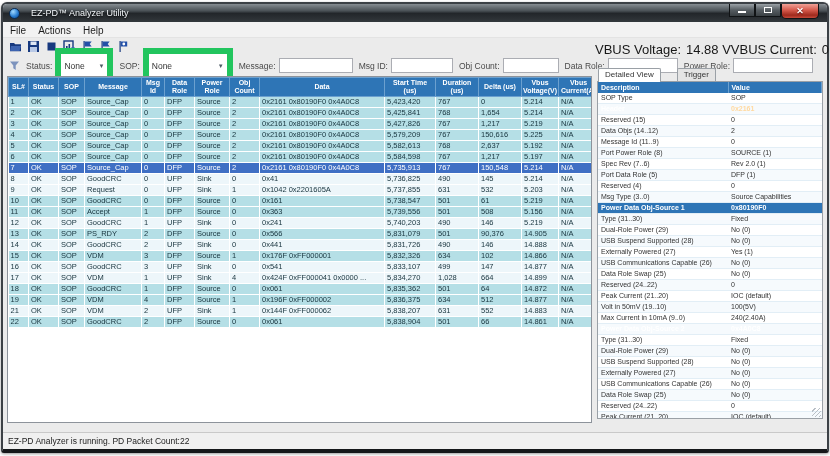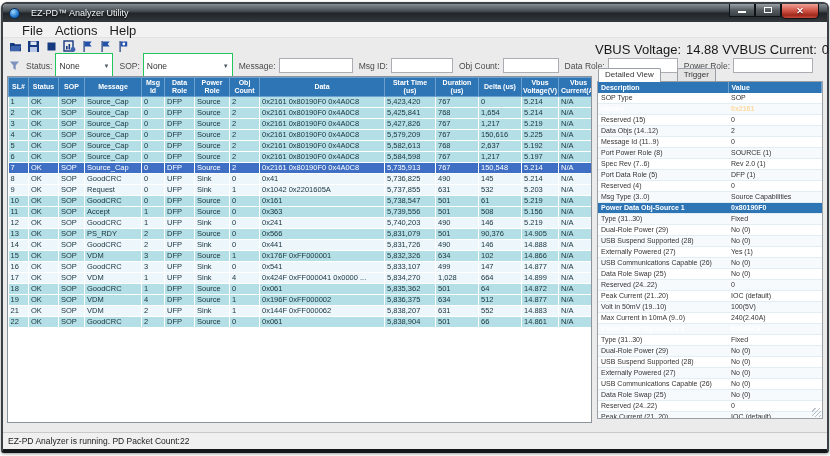--- a/index.html
+++ b/index.html
@@ -28,29 +28,29 @@
   .winbtn{height:13px;border:1px solid #101315;border-top:none;display:flex;align-items:center;justify-content:center;color:#fff;font-size:7px;line-height:7px}
   .winbtn.min,.winbtn.max{width:26px;background:linear-gradient(#9aa1a6,#565d62 50%,#3a4044)}
   .winbtn.close{width:38px;height:15px;border-radius:0 0 5px 5px;
     background:linear-gradient(#f0a096,#d4584a 45%,#a02a1d 80%,#c6493a)}
   .glyph-min{width:8px;height:2px;background:#fff;margin-top:4px}
   .glyph-max{width:8px;height:6px;border:1px solid #fff}
   .glyph-close{font-size:9px;font-weight:bold;text-shadow:0 1px 1px #500}
 
   
   .menubar{position:absolute;left:0;right:0;top:18px;height:16px;background:#f2f2f2;
-    border-bottom:1px solid #e3e3e3;display:flex;align-items:flex-start;padding:0 13px;font-size:13px;color:#1e1e1e}
+    border-bottom:1px solid #e3e3e3;display:flex;align-items:flex-end;padding:0 1px;font-size:10px;color:#1e1e1e}
   .menu-item{padding:1px 6px;cursor:default}
 
   .toolbar{position:absolute;left:0;top:34px;height:17px;display:flex;align-items:center;gap:3px;padding:0 5px}
   .tool-btn{width:15px;height:15px;display:flex;align-items:center;justify-content:center}
 
   .filterbar{position:absolute;left:0;right:0;top:51px;height:21px;display:flex;align-items:center;gap:3px;padding:0 6px;font-size:8.5px;color:#4a4a4a;white-space:nowrap}
   .filter-label{margin-left:3px}
-  .combo{background:#fff;border:1px solid #22c55e;height:15px;display:flex;align-items:center;justify-content:space-between;padding:12px 3px;color:#333;font-size:8.5px}
+  .combo{background:#fff;border:6px solid #22c55e;height:15px;display:flex;align-items:center;justify-content:space-between;padding:12px 3px;color:#333;font-size:8.5px}
   .combo .arr{font-size:6px;color:#4e5a66;margin-left:3px}
   .txt{background:#fff;border:1px solid #abadb3;height:15px;font:inherit;font-size:8.5px;padding:0 2px;color:#333}
 
   .vbus-row{position:absolute;left:592px;right:9px;top:38px;height:12px;display:flex;justify-content:flex-start;font-size:13px;color:#181818}
   .reading{display:flex;gap:5px;white-space:nowrap}
 
   
   .packet-panel{position:absolute;left:4px;top:72px;width:585px;bottom:26px;background:#fff;border:1px solid #8d939b;overflow:hidden}
   table{border-collapse:collapse;table-layout:fixed;width:100%}
   .packet-table{font-size:7.5px}

